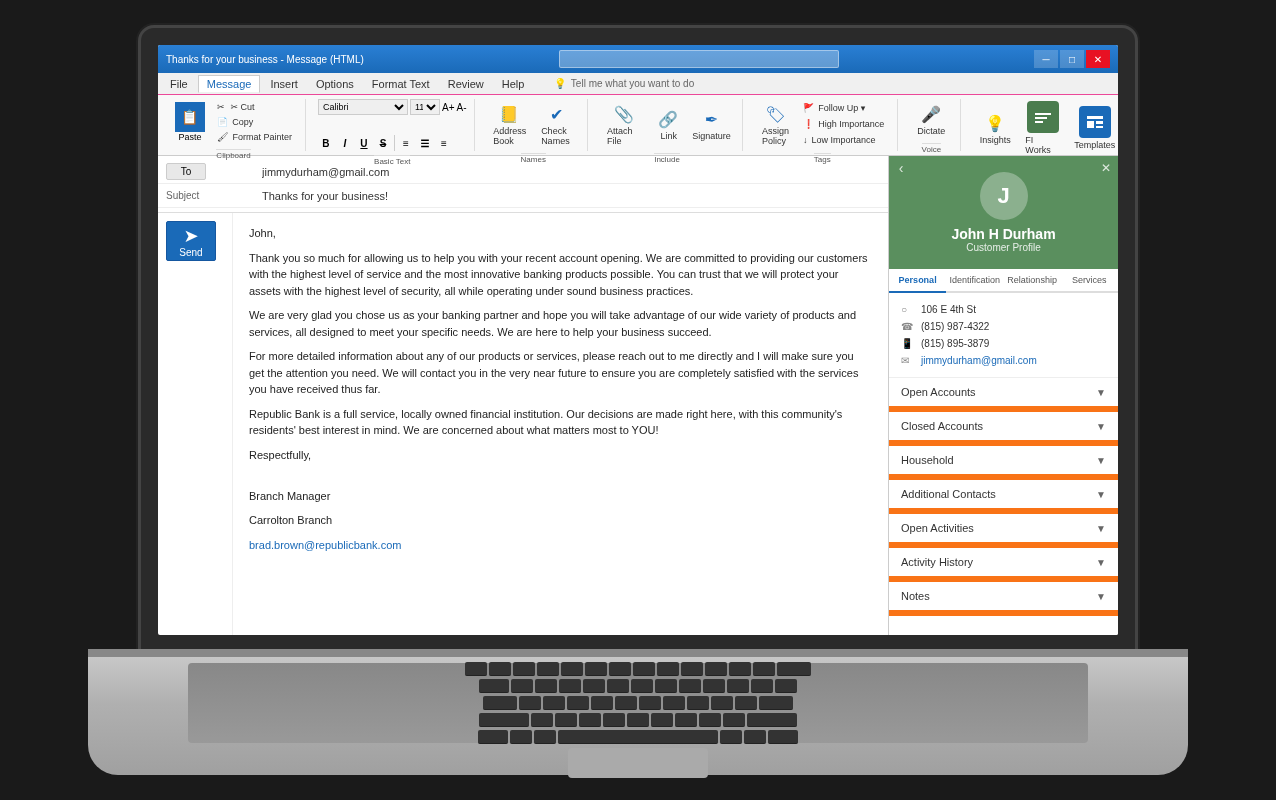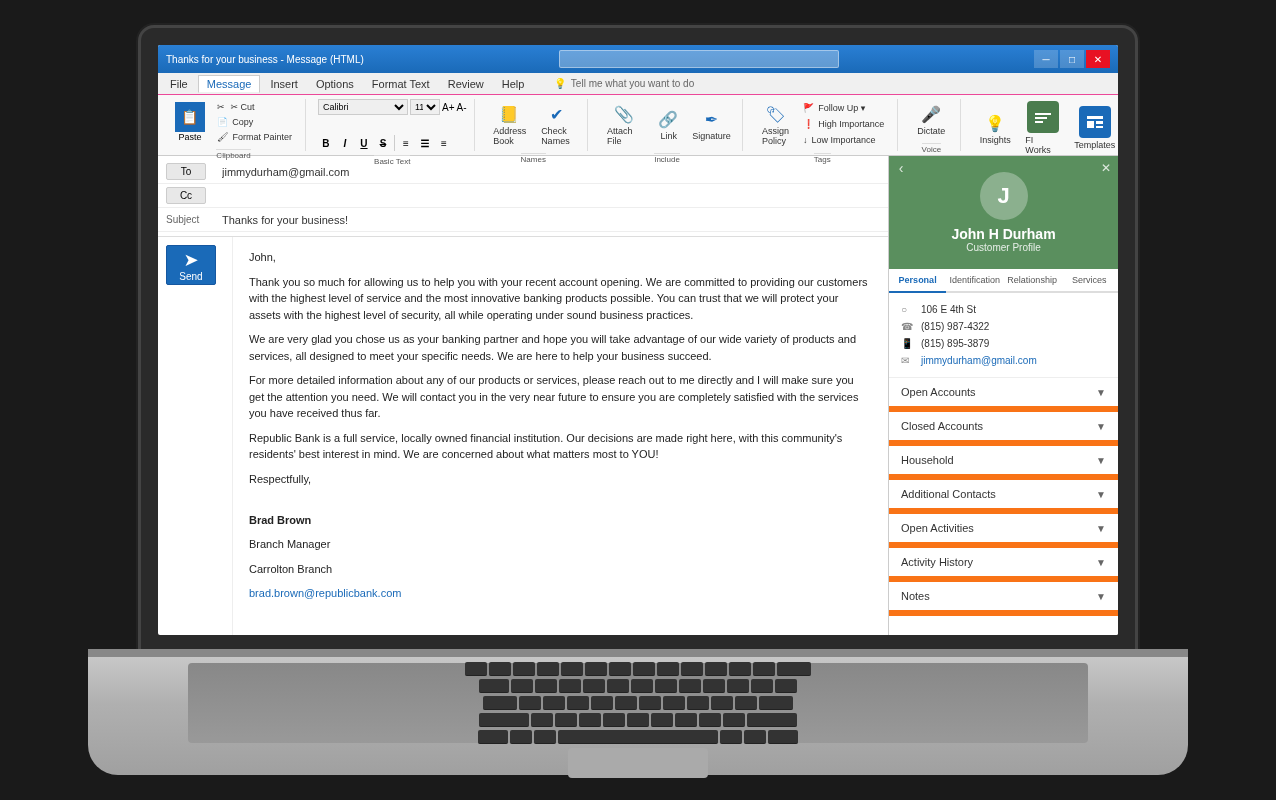--- a/index.html
+++ b/index.html
@@ -348,20 +348,21 @@
       padding: 4px 0;
       border-bottom: 1px solid #ddd;
     }
 
     .email-field-row {
       display: flex;
       align-items: center;
       padding: 2px 8px;
       min-height: 24px;
       border-bottom: 1px solid #eee;
+      gap: 40px;
     }
 
     .field-label-btn {
       background: #e8e8e8;
       border: 1px solid #ccc;
       border-radius: 2px;
       padding: 2px 8px;
       font-size: 10px;
       cursor: pointer;
       min-width: 40px;
@@ -783,45 +784,40 @@
           <div class="email-main">
 
             <div class="email-fields">
               <div class="email-field-row">
                 <div style="display:flex;align-items:center;gap:4px;margin-right:8px;">
                   <div class="field-label-btn">To</div>
                 </div>
                 <input class="field-input" type="text" value="jimmydurham@gmail.com" style="">
               </div>
               <div class="email-field-row">
-                <div class="field-label-btn">Cc</div>
-                <input class="field-input" type="text" value="" style="">
-              </div>
-              <div class="email-field-row">
                 <span class="subject-label">Subject</span>
                 <input class="field-input" type="text" value="Thanks for your business!" style="">
               </div>
             </div>
 
             <div style="display:flex; flex:1; overflow:hidden;">
               <div style="display:flex;flex-direction:column;align-items:center;padding:8px;border-right:1px solid #eee;">
                 <div class="send-btn">
                   <span class="send-icon">➤</span>
                   <span>Send</span>
                 </div>
               </div>
               <div class="email-body">
                 <p>John,</p>
                 <p>Thank you so much for allowing us to help you with your recent account opening.  We are committed to providing our customers with the highest level of service and the most innovative banking products possible.  You can trust that we will protect your assets with the highest level of security, all while operating under sound business practices.</p>
                 <p>We are very glad you chose us as your banking partner and hope you will take advantage of our wide variety of products and services, all designed to meet your specific needs.  We are here to help your business succeed.</p>
                 <p>For more detailed information about any of our products or services, please reach out to me directly and I will make sure you get the attention you need.  We will contact you in the very near future to ensure you are completely satisfied with the services you have received thus far.</p>
                 <p>Republic Bank is a full service, locally owned financial institution.  Our decisions are made right here, with this community's residents' best interest in mind.  We are concerned about what matters most to YOU!</p>
                 <p>Respectfully,</p>
                 <br>
-                <p><strong>Brad Brown</strong></p>
                 <p>Branch Manager</p>
                 <p>Carrolton Branch</p>
                 <p><a href="#" class="contact-link">brad.brown@republicbank.com</a></p>
               </div>
             </div>
 
           </div>
 
           <div class="customer-panel">
 

